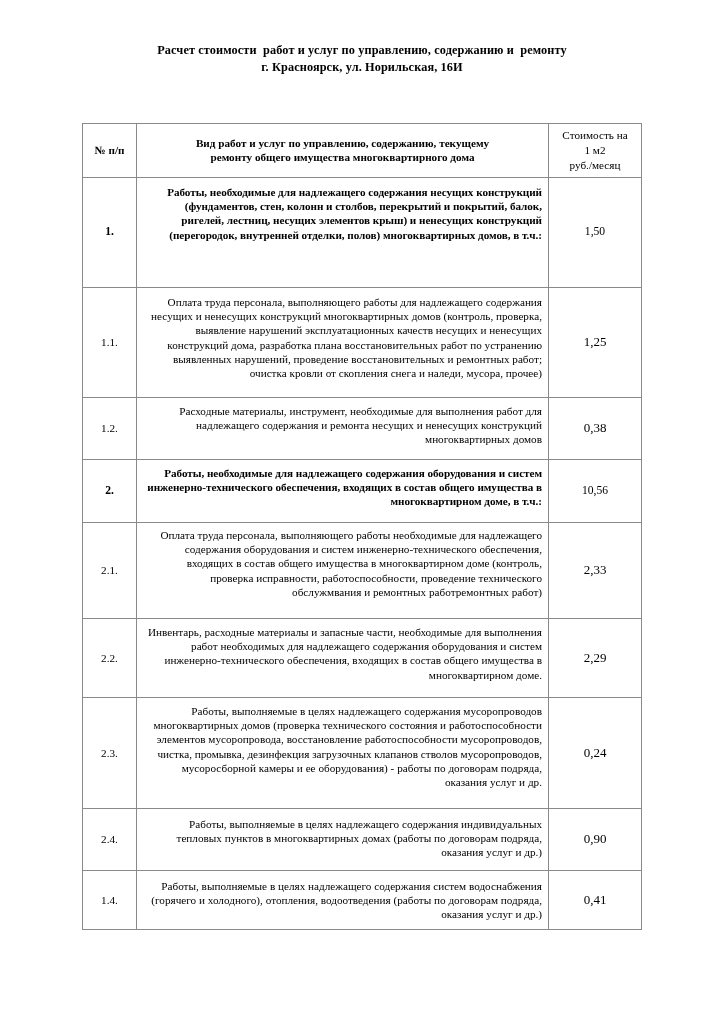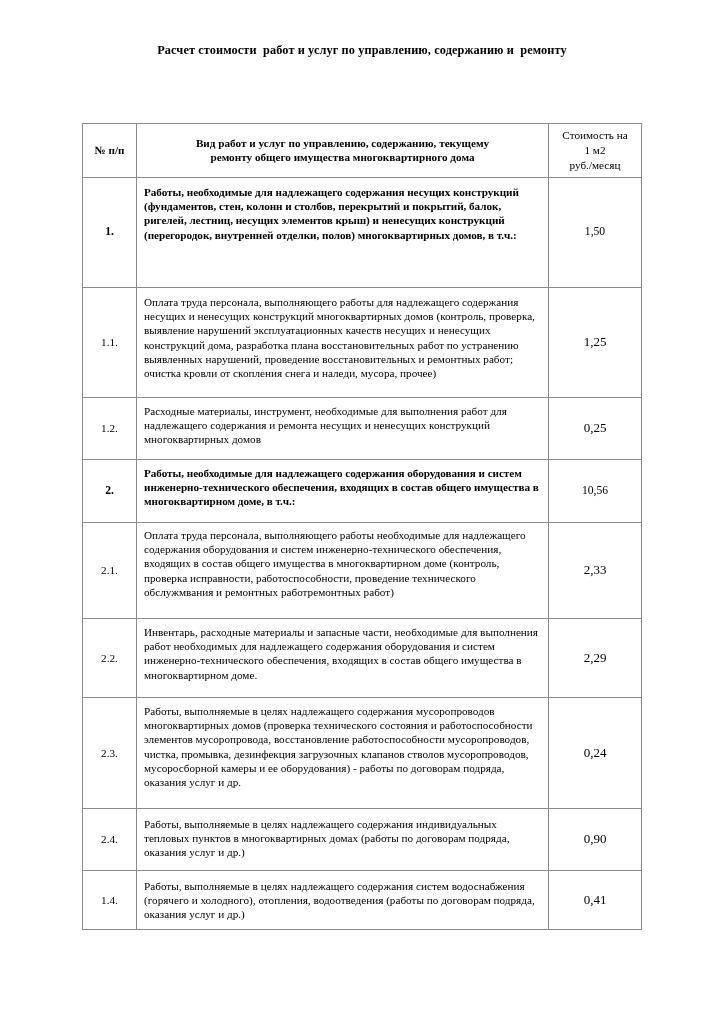--- a/index.html
+++ b/index.html
@@ -74,21 +74,21 @@
   .hdr-sub { display: block; }
 
   td.num {
     text-align: center;
     vertical-align: middle;
     font-size: 11.2px;
   }
   td.num.bold { font-weight: bold; font-size: 11.6px; }
 
   td.desc {
-    text-align: left;
+    text-align: right;
     vertical-align: top;
     padding: 6px 6px 6px 7px;
     hyphens: none;
   }
   td.desc.bold { font-weight: bold; letter-spacing: -0.05px; }
 
   td.price {
     text-align: center;
     vertical-align: middle;
     font-size: 13px;
@@ -115,20 +115,21 @@
   tr.r-2-4 td.desc { padding-top: 8px; }
   tr.r-2-5 td.desc { padding-top: 8px; }
 </style>
 </head>
 <body>
 
 <div class="page">
 
   <div class="doc-title">
     <span class="line">Расчет стоимости  работ и услуг по управлению, содержанию и  ремонту</span>
+    <span class="line">г. Красноярск, ул. Норильская, 16И</span>
   </div>
 
   <table class="calc-table">
     <colgroup>
       <col class="c-num">
       <col class="c-desc">
       <col class="c-price">
     </colgroup>
     <thead>
       <tr class="r-head">
@@ -154,21 +155,21 @@
 
       <tr class="r-1-1">
         <td class="num">1.1.</td>
         <td class="desc">Оплата труда персонала, выполняющего работы для надлежащего содержания несущих и ненесущих конструкций многоквартирных домов (контроль, проверка, выявление нарушений эксплуатационных качеств несущих и ненесущих конструкций дома, разработка плана восстановительных работ по устранению выявленных нарушений, проведение восстановительных и ремонтных работ; очистка кровли от скопления снега и наледи, мусора, прочее)</td>
         <td class="price">1,25</td>
       </tr>
 
       <tr class="r-1-2">
         <td class="num">1.2.</td>
         <td class="desc">Расходные материалы, инструмент, необходимые для выполнения работ для надлежащего содержания и ремонта несущих и ненесущих конструкций многоквартирных домов</td>
-        <td class="price">0,25</td>
+        <td class="price">0,38</td>
       </tr>
 
       <tr class="r-2">
         <td class="num bold">2.</td>
         <td class="desc bold">Работы, необходимые для надлежащего содержания оборудования и систем инженерно-технического обеспечения, входящих в состав общего имущества в многоквартирном доме, в т.ч.:</td>
         <td class="price bold">10,56</td>
       </tr>
 
       <tr class="r-2-1">
         <td class="num">2.1.</td>

